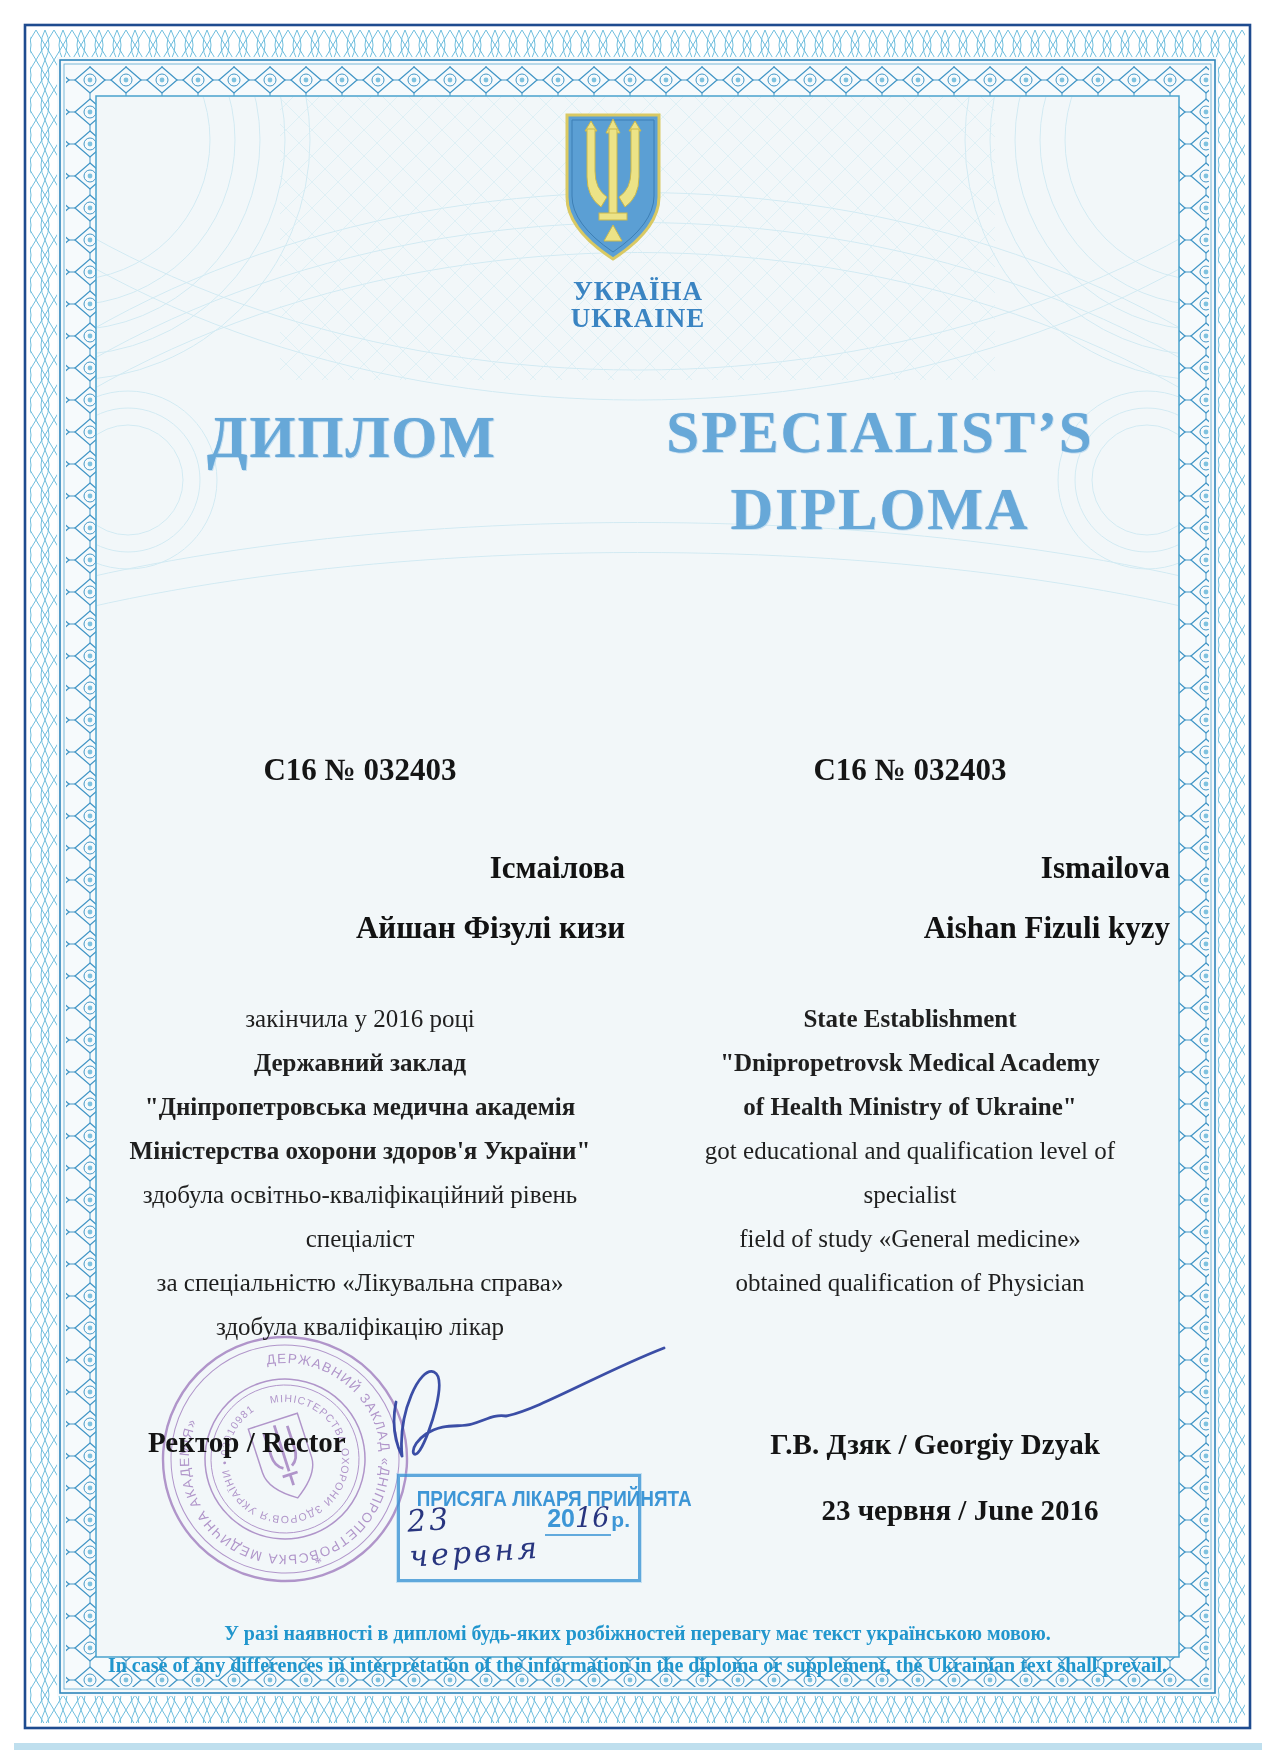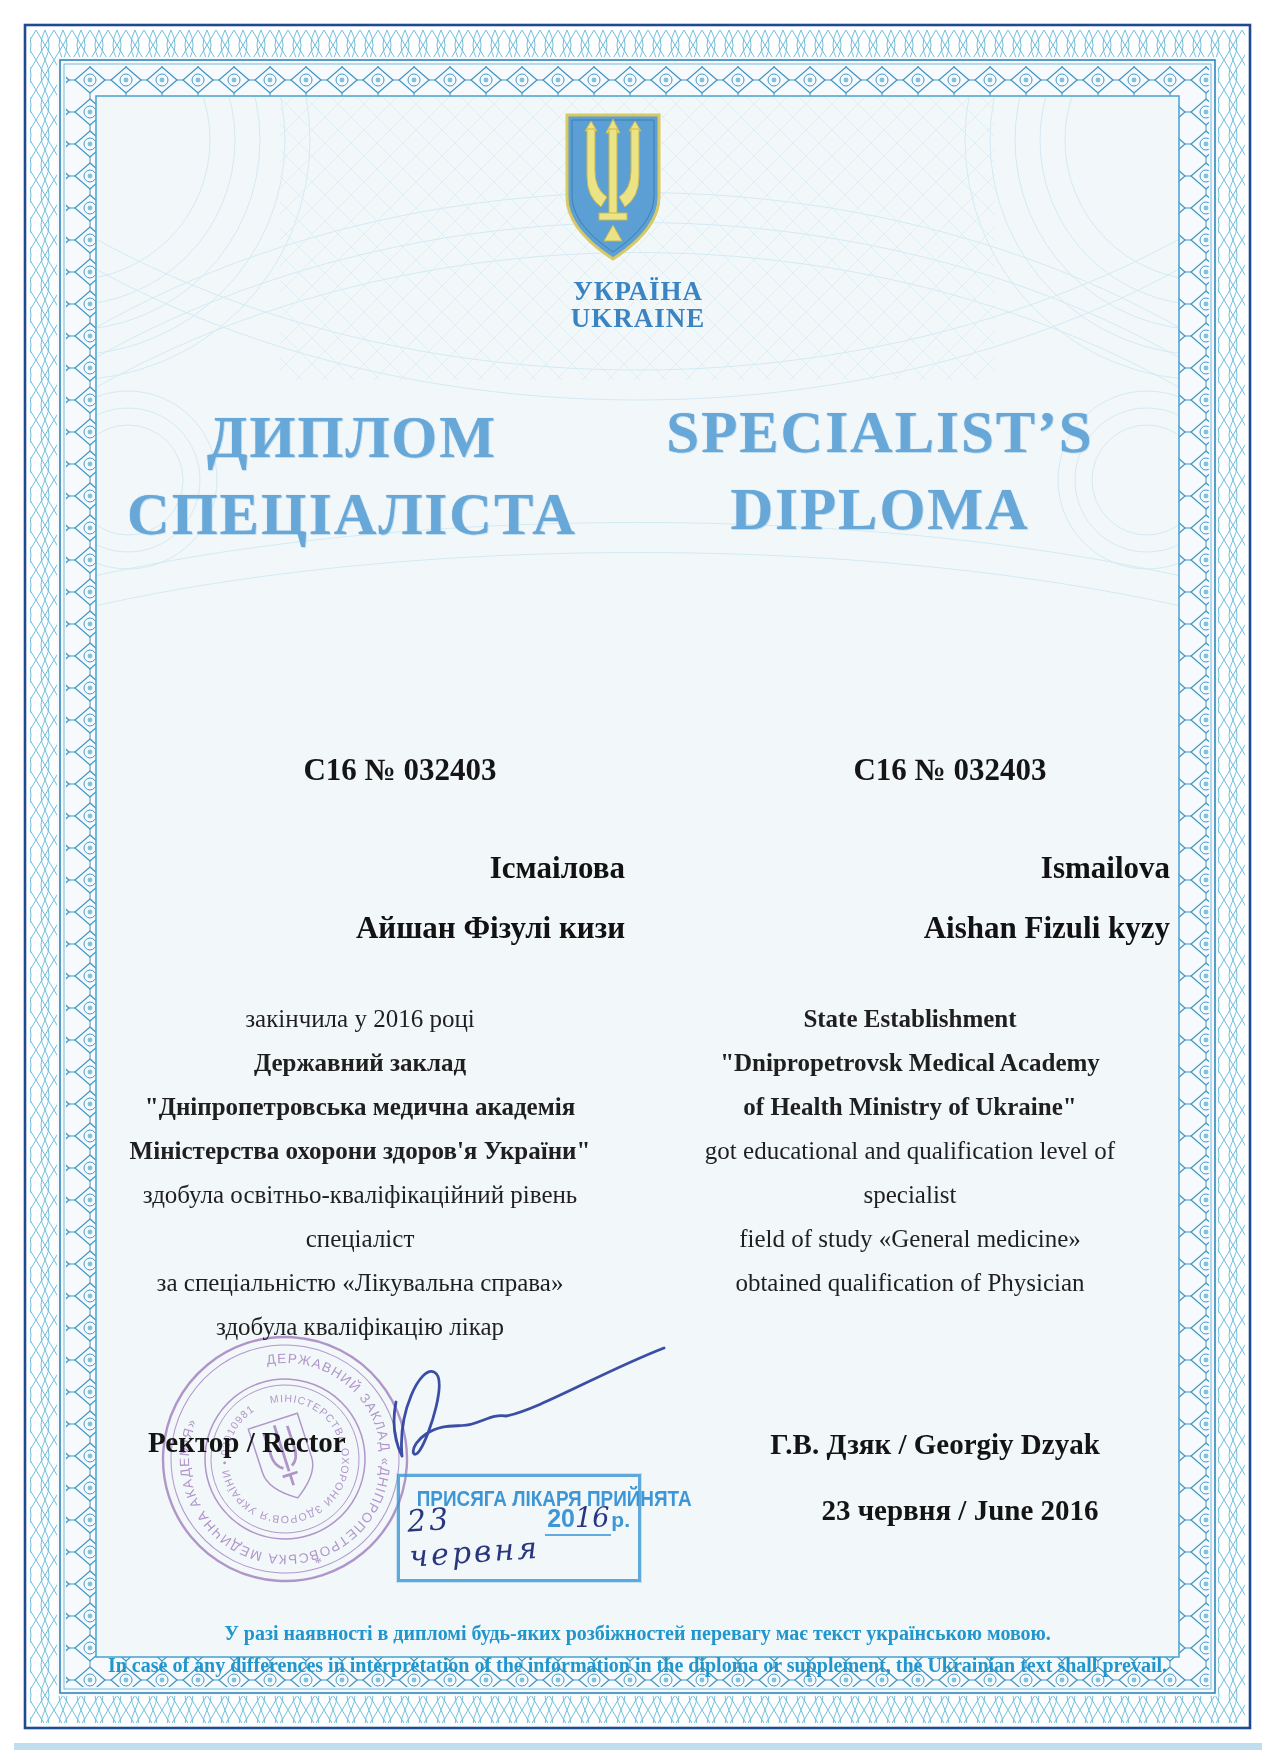--- a/index.html
+++ b/index.html
@@ -22,21 +22,21 @@
     left:0;width:1240px;text-align:center;
     font-weight:bold;letter-spacing:1px;
     color:#3a84c2;font-size:27px;
   }
   .bigtitle{
     font-weight:bold;font-size:59px;line-height:1;
     letter-spacing:2px;color:#67a8d8;
     text-shadow:0 0 1px rgba(120,170,215,.7), 1px 1px 0 rgba(190,220,240,.8);
     text-align:center;
   }
-  .serial{font-weight:bold;font-size:31px;text-align:center;color:#151515;padding-left:40px;}
+  .serial{font-weight:bold;font-size:31px;text-align:center;color:#151515;}
   .holder{font-weight:bold;font-size:31px;text-align:right;color:#121212;}
   .bodycol{text-align:center;font-size:25px;color:#1f1f1f;}
   .bodycol .bline{height:44px;line-height:44px;white-space:nowrap;}
   .bodycol .bold{font-weight:bold;}
   .official{font-weight:bold;font-size:29px;color:#141414;white-space:nowrap;}
 
   .footer-line{
     left:70px;width:1135px;text-align:center;
     font-weight:bold;color:#2196cd;font-size:20px;white-space:nowrap;
   }
@@ -152,21 +152,20 @@
       <path d="M78,18 h-8 v42 q0,18 -12,26 l6,10 q14,-10 14,-30 z"></path>
       <rect x="38" y="102" width="28" height="7"></rect>
       <polygon points="52,114 43,130 61,130"></polygon>
     </g>
   </svg>
 
   <div class="abs layer2 country" style="top:276px;left:18px;">УКРАЇНА</div>
   <div class="abs layer2 country" style="top:303px;left:18px;">UKRAINE</div>
 
   <div class="abs layer2 bigtitle" style="left:62px;top:408px;width:580px;">ДИПЛОМ</div>
-  <div class="abs layer2 bigtitle" style="left:62px;top:485px;width:580px;">СПЕЦІАЛІСТА</div>
   <div class="abs layer2 bigtitle" style="left:590px;top:403px;width:580px;">SPECIALIST’S</div>
   <div class="abs layer2 bigtitle" style="left:590px;top:480px;width:580px;">DIPLOMA</div>
 
   <div class="abs layer2 serial" style="left:95px;top:752px;width:530px;">С16 № 032403</div>
   <div class="abs layer2 serial" style="left:650px;top:752px;width:520px;">C16 № 032403</div>
 
   <div class="abs layer2 holder" style="left:95px;top:850px;width:530px;">Ісмаілова</div>
   <div class="abs layer2 holder" style="left:95px;top:910px;width:530px;">Айшан Фізулі кизи</div>
   <div class="abs layer2 holder" style="left:650px;top:850px;width:520px;">Ismailova</div>
   <div class="abs layer2 holder" style="left:650px;top:910px;width:520px;">Aishan Fizuli kyzy</div>

